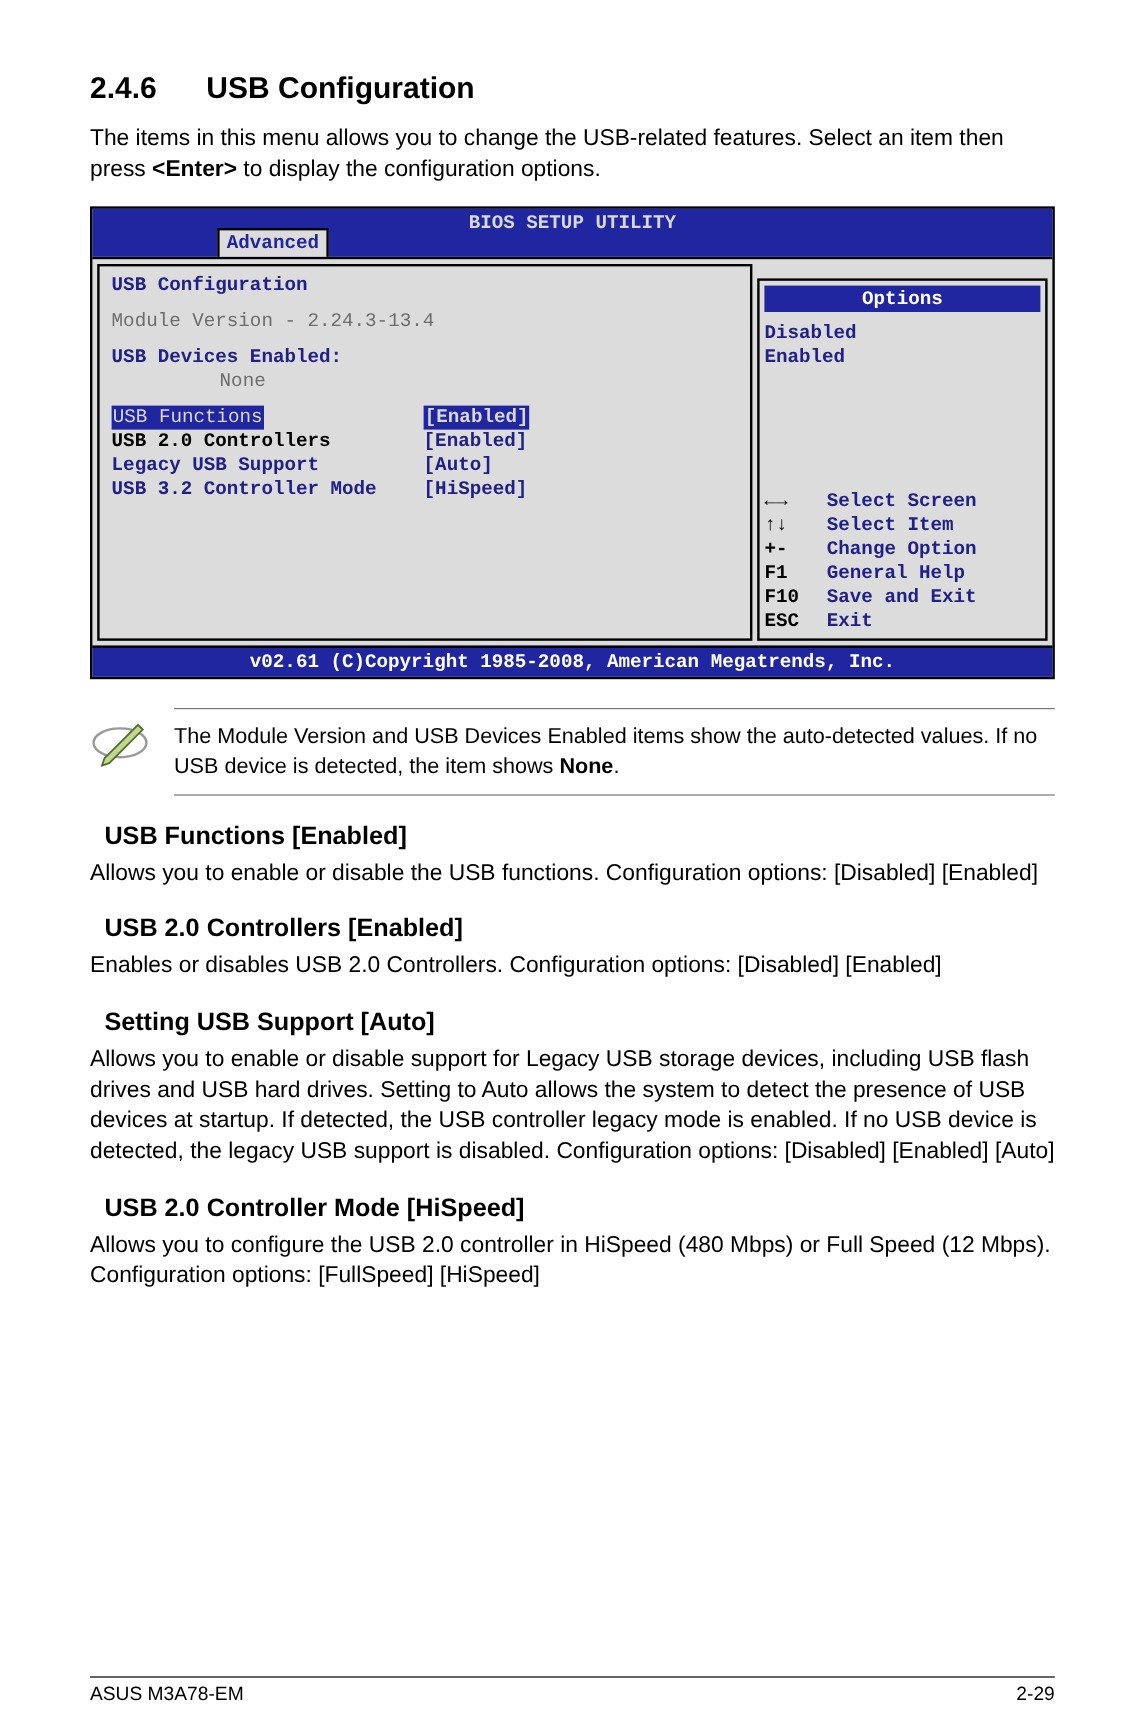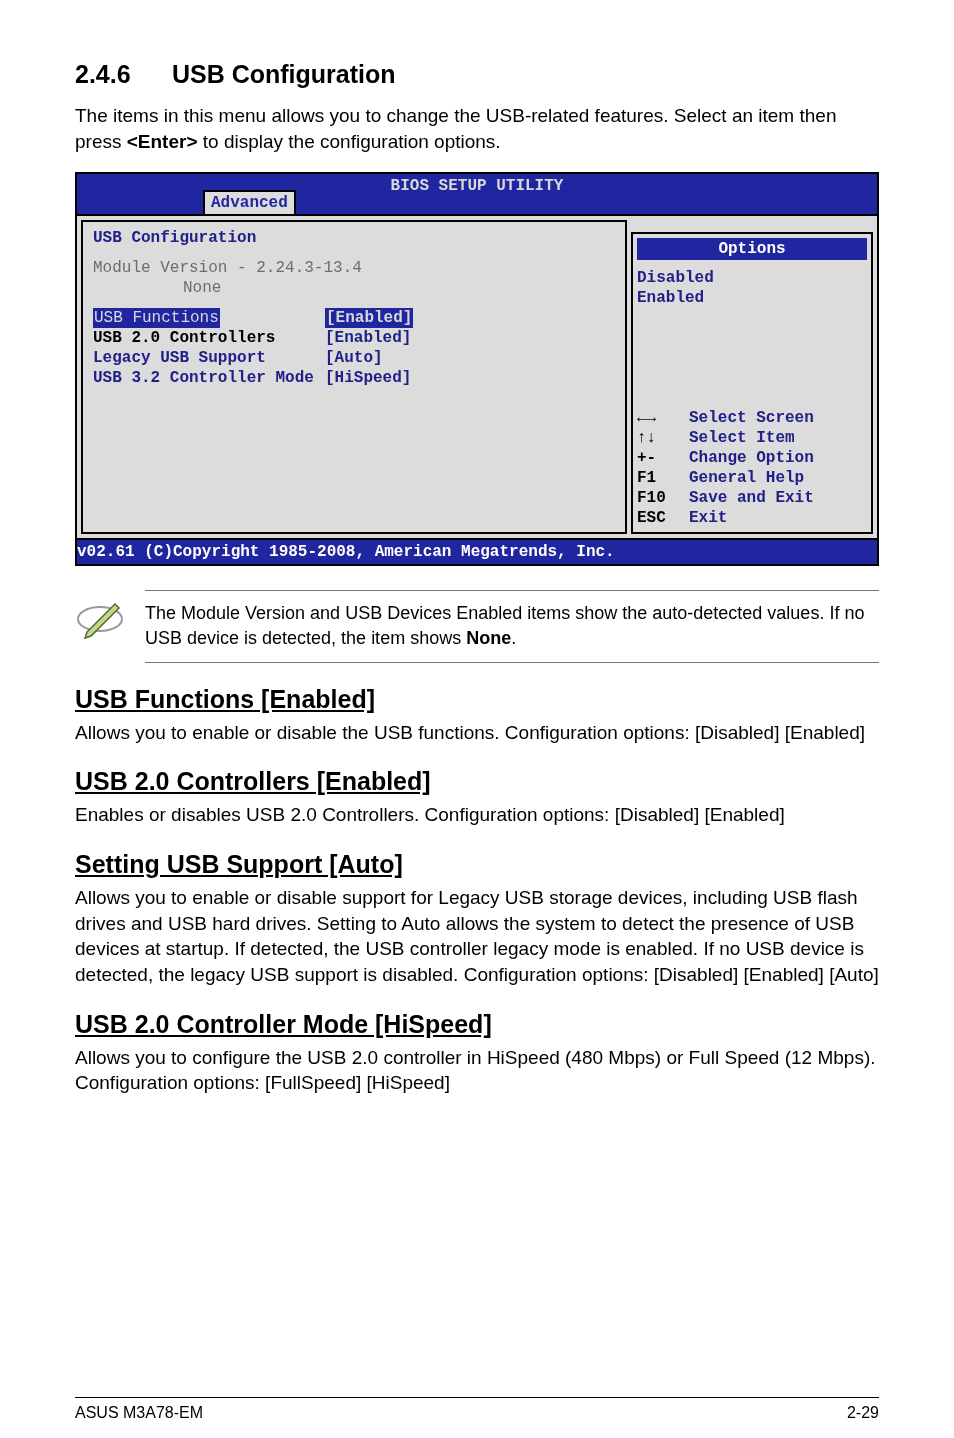--- a/index.html
+++ b/index.html
@@ -36,21 +36,21 @@
   background:#2026a0;
   color:#d8d8d8;
   text-align:center;
   font-weight:bold;
   padding:2px 0 0 0;
   position:relative;
   height:38px;
 }
 .bios-header .tab {
   position:absolute;
-  left:126px;
+  left:104px;
   bottom:0;
   background:#dcdcdc;
   color:#2026a0;
   font-weight:bold;
   padding:1px 6px;
   border:2px solid #000;
   border-bottom:none;
 }
 .bios-body {
   display:flex;
@@ -60,21 +60,21 @@
   flex:1;
   border:2px solid #000;
   margin:4px;
   padding:6px 10px;
   color:#6d6d6d;
 }
 .bios-left .cfgtitle { color:#202088; font-weight:bold; margin-bottom:10px; }
 .bios-left .devtitle { color:#202088; font-weight:bold; margin-top:10px; }
 .bios-left .sel { color:#d8d8d8; background:#2026a0; display:inline-block; padding:0 1px;}
 .bios-left .row { display:flex; }
-.bios-left .row .k { width:232px; }
+.bios-left .row .k { width:260px; }
 .bios-left .row .v { color:#202088; font-weight:bold; }
 .bios-left .row .vsel { color:#d8d8d8; background:#2026a0; font-weight:bold; padding:0 1px;}
 .bios-right {
   width:230px;
   border:2px solid #000;
   margin:16px 4px 4px 0;
   padding:4px;
   color:#202088;
   font-weight:bold;
   position:relative;
@@ -86,21 +86,21 @@
   padding:1px 0;
   margin-bottom:8px;
   font-weight:bold;
 }
 .bios-right .keyz { margin-top:100px; font-weight:bold; color:#202088;}
 .bios-right .keyz .krow { display:flex; }
 .bios-right .keyz .kk { width:52px; color:#000; font-weight:bold;}
 .bios-footer {
   background:#2026a0;
   color:#fff;
-  text-align:left;
+  text-align:center;
   font-weight:bold;
   padding:2px 0;
   border-top:2px solid #000;
 }
 
 .note-row { display:flex; align-items:flex-start; margin:14px 0 20px 0;}
 .note-icon {
   width:50px; height:50px; flex:0 0 50px;
   margin-right:20px;
   margin-top:4px;
@@ -108,24 +108,23 @@
 .note-text {
   border-top:1px solid #777;
   border-bottom:1px solid #777;
   padding:10px 0;
   font-size:18px;
   line-height:1.4;
   flex:1;
 }
 
 h3.sub {
-  font-size:25px;
-  font-weight:bold;
-  margin:22px 0 6px 0;
-  text-decoration:underline;
+  font-size:21px;
+  font-weight:bold;
+  margin:22px 0 6px 12px;
 }
 p.desc { margin:0 0 14px 0; line-height:1.35; }
 
 .footer {
   position:absolute;
   left:75px;
   right:75px;
   bottom:16px;
   border-top:1px solid #000;
   padding-top:6px;
@@ -148,20 +147,21 @@
 
 <div class="bios-box">
   <div class="bios-header">
     <span>BIOS SETUP UTILITY</span>
     <span class="tab">Advanced</span>
   </div>
   <div class="bios-body">
     <div class="bios-left">
       <div class="cfgtitle">USB Configuration</div>
       <div>Module Version - 2.24.3-13.4</div>
+      <div class="devtitle">USB Devices Enabled:</div>
       <div style="padding-left:90px;">None</div>
       <div style="height:10px;"></div>
       <div class="row">
         <span class="k"><span class="sel">USB Functions</span></span>
         <span class="vsel">[Enabled]</span>
       </div>
       <div class="row">
         <span class="k" style="color:#000000;font-weight:bold;">USB 2.0 Controllers</span>
         <span class="v">[Enabled]</span>
       </div>

